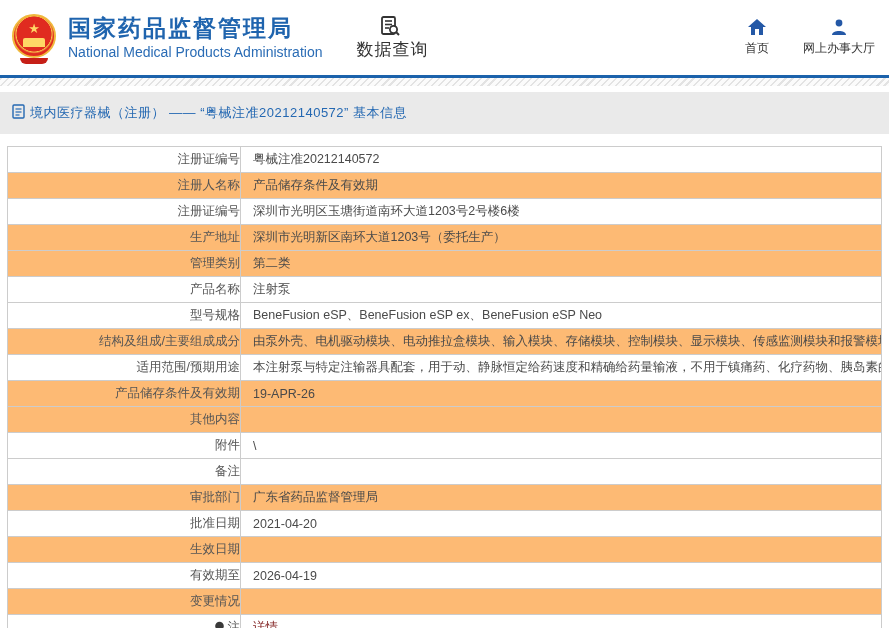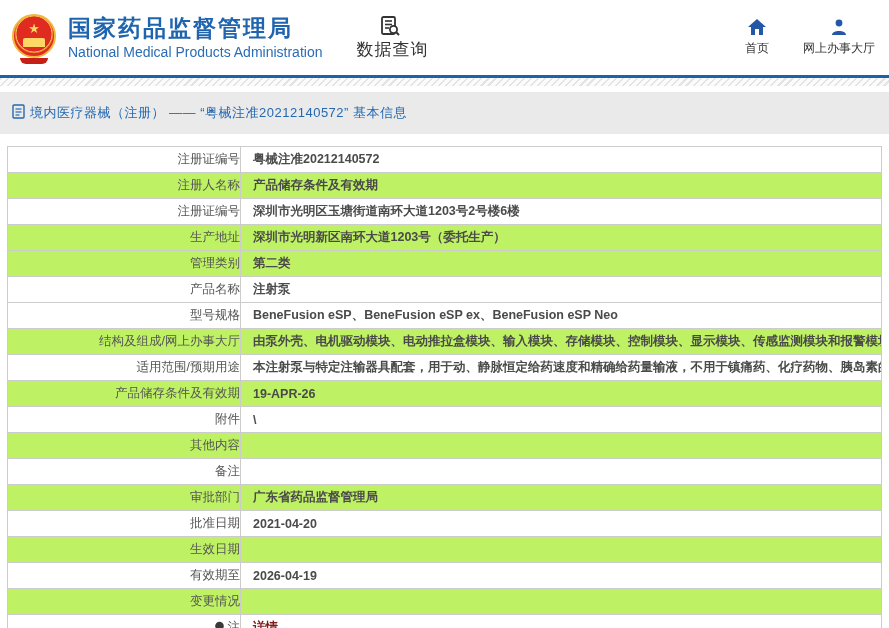--- a/index.html
+++ b/index.html
@@ -36,27 +36,27 @@
 
   
   .crumb-bar { margin-top: 6px; height: 42px; background: #eaeaea; display:flex; align-items:center; padding: 0 12px; }
   .crumb-bar svg { flex: 0 0 auto; }
   .crumb-text { color: #2468b2; font-size: 13px; margin-left: 5px; letter-spacing: .5px; }
 
   
   .info-table { margin: 12px 7px 0 7px; border: 1px solid #ccc; border-bottom: 1px solid #ccc; }
   .row { display: flex; height: 26px; border-bottom: 1px solid #ccc; background: #fff; }
   .row:last-child { border-bottom: 1px solid #ccc; }
-  .row.alt { background: #bef264; }
+  .row.alt { background: #fdba74; }
   .cell-label { width: 233px; flex: 0 0 auto; border-right: 1px solid #ccc;
     display:flex; align-items:center; justify-content:flex-end; 
     color:#555; font-size: 12.5px; white-space: nowrap; }
   .cell-label .lbl-icon { margin-right: 3px; display:flex; align-items:center; }
   .cell-value { flex: 1; display:flex; align-items:center; padding-left: 12px;
-    color:#4a4a4a; font-size: 12.5px; white-space: nowrap; overflow: hidden; font-weight: bold; }
+    color:#4a4a4a; font-size: 12.5px; white-space: nowrap; overflow: hidden; }
   .cell-value a { color: #7f1d1d; text-decoration: none; cursor: pointer; }
 </style>
 </head>
 <body>
 
 <div class="page">
 
   <div class="header">
     <div class="emblem">
       <div class="ring"></div>
@@ -169,21 +169,21 @@
       <div class="row">
         <div class="cell-label">
           <span>型号规格</span>
         </div>
         <div class="cell-value">
           <span>BeneFusion eSP、BeneFusion eSP ex、BeneFusion eSP Neo</span>
         </div>
       </div>
       <div class="row alt">
         <div class="cell-label">
-          <span>结构及组成/网上办事大厅</span>
+          <span>结构及组成/主要组成成分</span>
         </div>
         <div class="cell-value">
           <span>由泵外壳、电机驱动模块、电动推拉盒模块、输入模块、存储模块、控制模块、显示模块、传感监测模块和报警模块组成。</span>
         </div>
       </div>
       <div class="row">
         <div class="cell-label">
           <span>适用范围/预期用途</span>
         </div>
         <div class="cell-value">
@@ -191,34 +191,34 @@
         </div>
       </div>
       <div class="row alt">
         <div class="cell-label">
           <span>产品储存条件及有效期</span>
         </div>
         <div class="cell-value">
           <span>19-APR-26</span>
         </div>
       </div>
+      <div class="row alt">
+        <div class="cell-label">
+          <span>其他内容</span>
+        </div>
+        <div class="cell-value">
+          <span></span>
+        </div>
+      </div>
       <div class="row">
         <div class="cell-label">
           <span>附件</span>
         </div>
         <div class="cell-value">
           <span>\</span>
-        </div>
-      </div>
-      <div class="row alt">
-        <div class="cell-label">
-          <span>其他内容</span>
-        </div>
-        <div class="cell-value">
-          <span></span>
         </div>
       </div>
       <div class="row">
         <div class="cell-label">
           <span>备注</span>
         </div>
         <div class="cell-value">
           <span></span>
         </div>
       </div>

